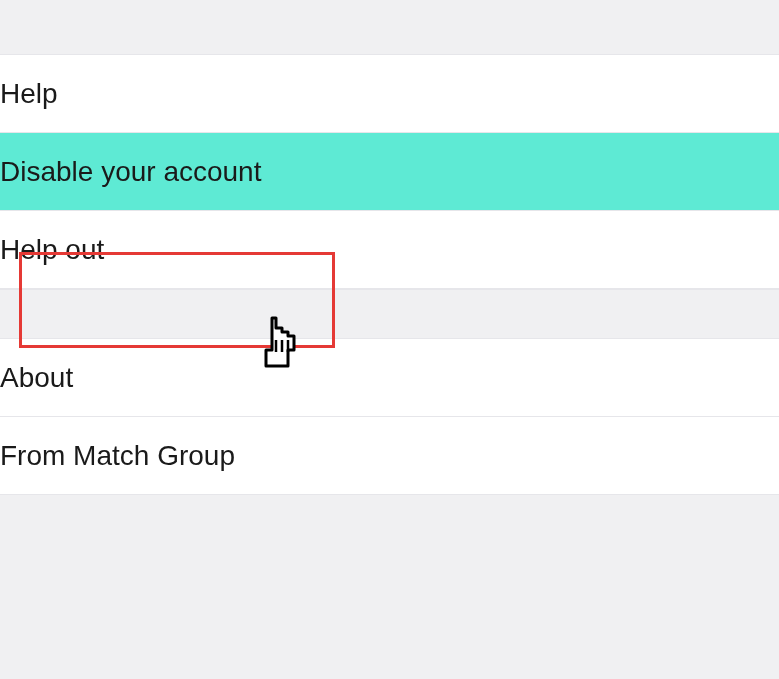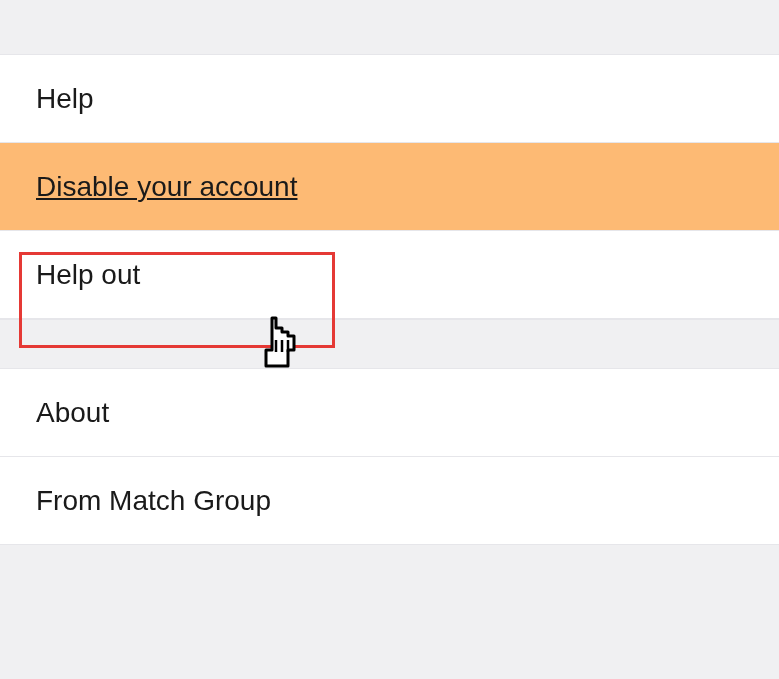--- a/index.html
+++ b/index.html
@@ -23,34 +23,32 @@
       background: #f0f0f2;
       border-top: 1px solid #e6e6ea;
       border-bottom: 1px solid #e6e6ea;
     }
     .top-gap {
       height: 55px;
       background: #f0f0f2;
       border-bottom: 1px solid #e6e6ea;
     }
     .list-item {
-      height: 88px;
+      height: 78px;
       background: #ffffff;
       display: flex;
       align-items: center;
-      padding-left: 36px;
       border-bottom: 1px solid #e6e6ea;
       font-size: 28px;
       color: #1a1a1a;
       cursor: pointer;
       position: relative;
     }
     .list-item.highlighted {
-      background: #fdba74;
-      text-decoration: underline;
+      background: #5eead4;
     }
     .highlight-box {
       position: absolute;
       border: 3px solid #e53935;
       top: 252px;
       left: 19px;
       width: 316px;
       height: 96px;
       pointer-events: none;
       z-index: 5;

